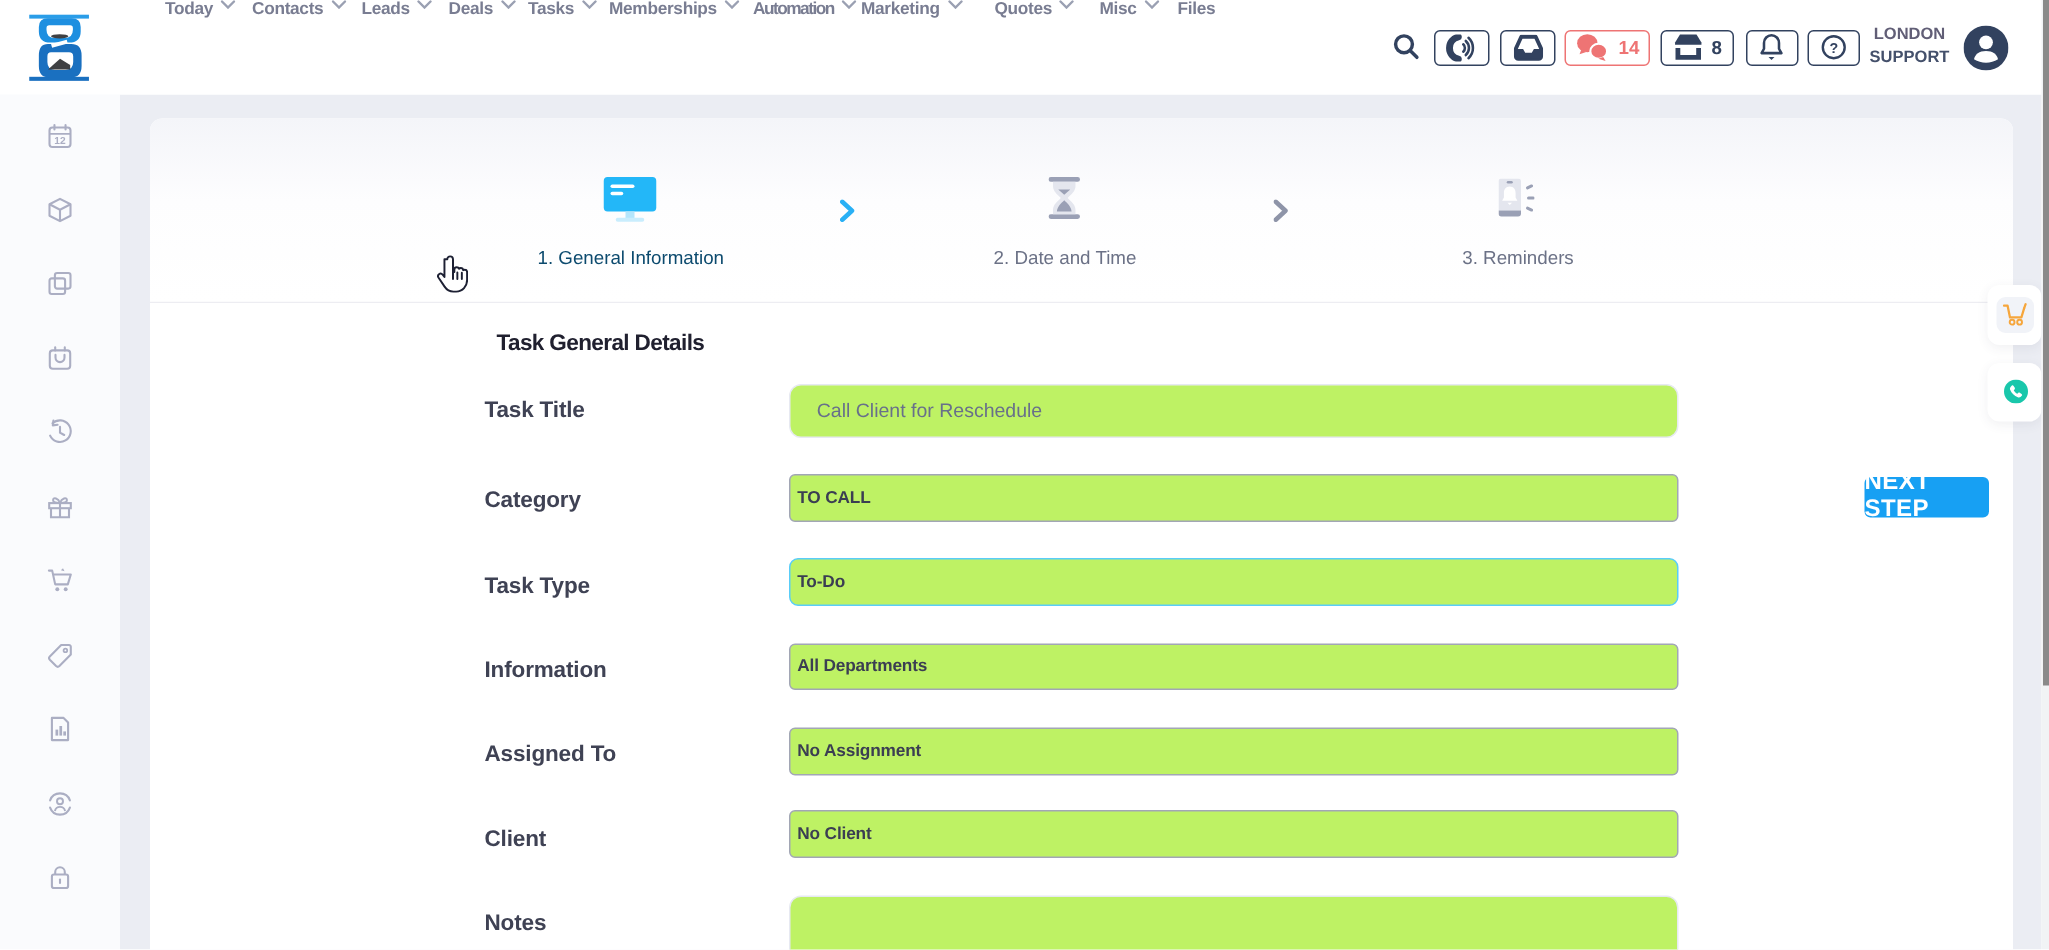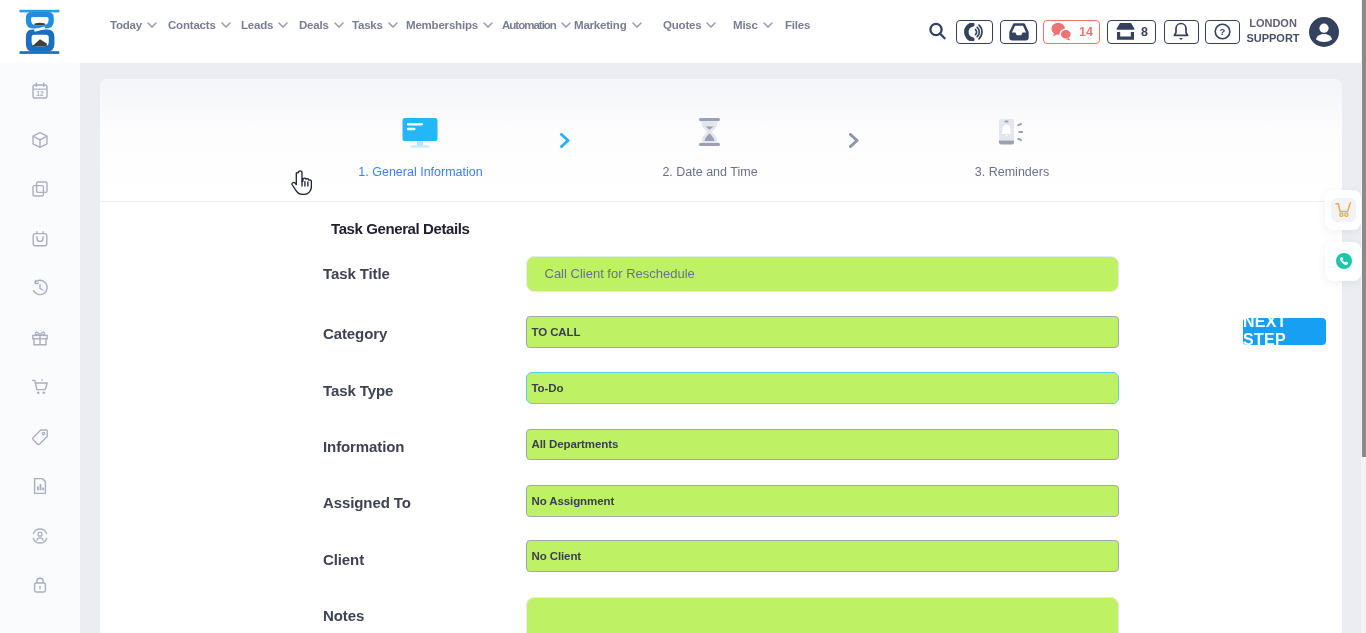--- a/index.html
+++ b/index.html
@@ -1,34 +1,34 @@
 <!DOCTYPE html>
 <html><head>
 <meta charset="utf-8">
 <style>
 * { margin:0; padding:0; box-sizing:border-box; }
 html,body { width:1366px; height:633px; overflow:hidden; font-family:"Liberation Sans", sans-serif; background:#fff; }
 .abs { position:absolute; }
 #stage { position:relative; width:1366px; height:633px; overflow:hidden; }
 
 #header { left:0; top:0; width:1366px; height:63px; background:#fff; }
-.navitem { top:0; height:49px; display:flex; align-items:center; font-size:11.5px; font-weight:bold; color:#797d92; letter-spacing:-0.2px; }
+.navitem { top:0; height:49px; display:flex; align-items:flex-start; font-size:11.5px; font-weight:bold; color:#797d92; letter-spacing:-0.2px; }
 .navitem svg { margin-left:5px; }
 
 .hbtn { top:20px; height:23.5px; border:1.6px solid #32425f; border-radius:4px; display:flex; align-items:center; justify-content:center; background:#fff; }
 .hbtn.red { border-color:#ee7474; }
 
 #sidebar { left:0; top:63px; width:80px; height:570px; background:#fafbfd; }
 .sicon { left:30px; width:20px; height:20px; }
 
 #content { left:80px; top:63px; width:1281px; height:570px; background:#ebedf3; }
 #card { left:20px; top:16px; width:1242px; height:810px; background:#fff; border-radius:8px 8px 0 0; }
 #wizard { left:0; top:0; width:1242px; height:123px; border-bottom:1px solid #ededf2; background:linear-gradient(180deg,#f4f5f9 0%,#fdfdfe 45%,#ffffff 100%); border-radius:8px 8px 0 0; }
 .steplabel { top:86px; font-size:12.5px; font-weight:500; color:#6b7186; text-align:center; width:220px; }
-.steplabel.active { color:#3b82f6; }
+.steplabel.active { color:#0c4a6e; }
 
 .flabel { left:223px; font-size:15px; font-weight:bold; color:#3f4254; letter-spacing:-0.1px; }
 .finput { left:425.5px; width:593px; background:#bef264; }
 .sel { height:32px; border:1px solid #a2a6b5; border-radius:4px; font-size:11.5px; font-weight:bold; color:#3b3e52; display:flex; align-items:center; padding-left:5px; letter-spacing:-0.1px; }
 #nextbtn { left:1243px; top:317.5px; width:83px; height:27px; background:#17a0f3; border-radius:4px; color:#fff; font-size:16px; font-weight:bold; letter-spacing:0.3px; display:flex; align-items:center; justify-content:center; }
 .floatcard { left:1325px; width:36px; background:#fff; border-radius:8px; box-shadow:0 2px 8px rgba(60,70,90,0.08); }
 
 #sbtrack { left:1361px; top:0; width:5px; height:633px; background:#f1f3f5; }
 #sbthumb { left:1361.5px; top:0; width:4.5px; height:457px; background:#8a8a8a; }
 </style>

